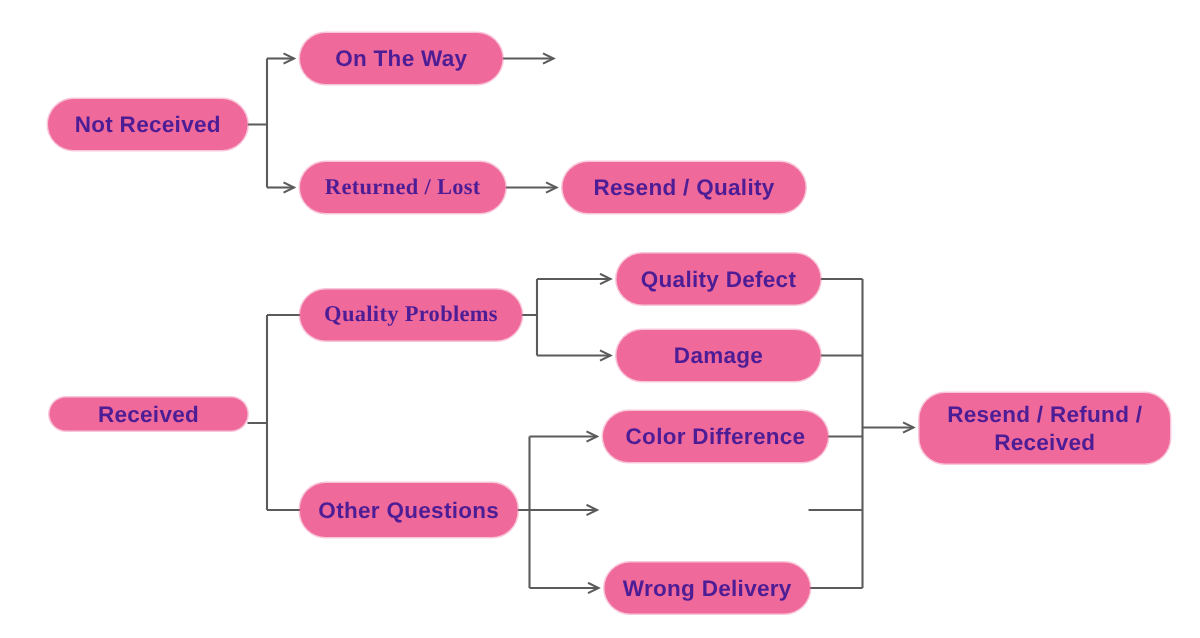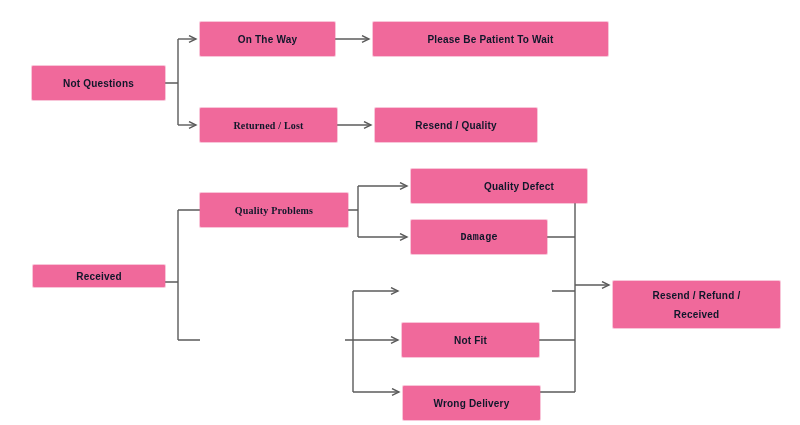--- a/index.html
+++ b/index.html
@@ -17,28 +17,28 @@
     width: 800px; height: 425px;
   }
   svg.connectors path {
     fill: none;
     stroke: #5b5b5b;
     stroke-width: 1.4;
   }
   .node {
     position: absolute;
     background: #f0699b;
-    color: #0f172a;
-    border-radius: 1px;
+    color: #4c1d95;
+    border-radius: 17px;
     display: flex;
     flex-direction: column;
     align-items: center;
     justify-content: center;
     font-weight: bold;
-    font-size: 10px;
+    font-size: 15px;
     line-height: 19px;
     text-align: center;
     letter-spacing: 0.2px;
     box-shadow: 0 0 0 1px rgba(234, 92, 146, 0.35);
     z-index: 1;
     white-space: nowrap;
   }
 </style>
 </head>
 <body>
@@ -66,42 +66,42 @@
 
     <path d="M345,340 H353 M353,291 V392"></path>
     <path d="M353,291 H398" marker-end="url(#arrow)"></path>
     <path d="M353,340 H398" marker-end="url(#arrow)"></path>
     <path d="M353,392 H399" marker-end="url(#arrow)"></path>
 
     <path d="M547,186 H575 M547,237 H575 M552,291 H575 M539,340 H575 M540,392 H575 M575,186 V392"></path>
     <path d="M575,285 H609" marker-end="url(#arrow)"></path>
   </svg>
 
-  <div class="node" style="left:32px;  top:66px;  width:133px; height:34px;">Not Questions</div>
+  <div class="node" style="left:32px;  top:66px;  width:133px; height:34px;">Not Received</div>
 
   <div class="node" style="left:200px; top:22px;  width:135px; height:34px;">On The Way</div>
 
-  <div class="node" style="left:373px; top:22px;  width:235px; height:34px;">Please Be Patient To Wait</div>
 
   <div class="node" style="left:200px; top:108px; width:137px; height:34px;font-family:Liberation Serif, serif;">Returned / Lost</div>
 
   <div class="node" style="left:375px; top:108px; width:162px; height:34px;">Resend / Quality</div>
 
   <div class="node" style="left:33px;  top:265px; width:132px; height:22px;">Received</div>
 
   <div class="node" style="left:200px; top:193px; width:148px; height:34px;font-family:Liberation Serif, serif;">Quality Problems</div>
 
+  <div class="node" style="left:200px; top:322px; width:145px; height:36px;">Other Questions</div>
 
-  <div class="node" style="left:411px; top:169px; width:136px; height:34px;padding-left:40px;">Quality Defect</div>
+  <div class="node" style="left:411px; top:169px; width:136px; height:34px;">Quality Defect</div>
 
-  <div class="node" style="left:411px; top:220px; width:136px; height:34px;font-family:Liberation Mono, monospace;">Damage</div>
+  <div class="node" style="left:411px; top:220px; width:136px; height:34px;">Damage</div>
+
+  <div class="node" style="left:402px; top:274px; width:150px; height:34px;">Color Difference</div>
 
 
-  <div class="node" style="left:402px; top:323px; width:137px; height:34px;">Not Fit</div>
+  <div class="node" style="left:403px; top:375px; width:137px; height:34px;">Wrong Delivery</div>
 
-  <div class="node" style="left:403px; top:386px; width:137px; height:34px;">Wrong Delivery</div>
-
-  <div class="node" style="left:613px; top:262px; width:167px; height:47px;margin-top:19px;">
+  <div class="node" style="left:613px; top:262px; width:167px; height:47px;">
     <span>Resend / Refund /</span>
     <span>Received</span>
   </div>
 
 </div>
 
 </body></html>

